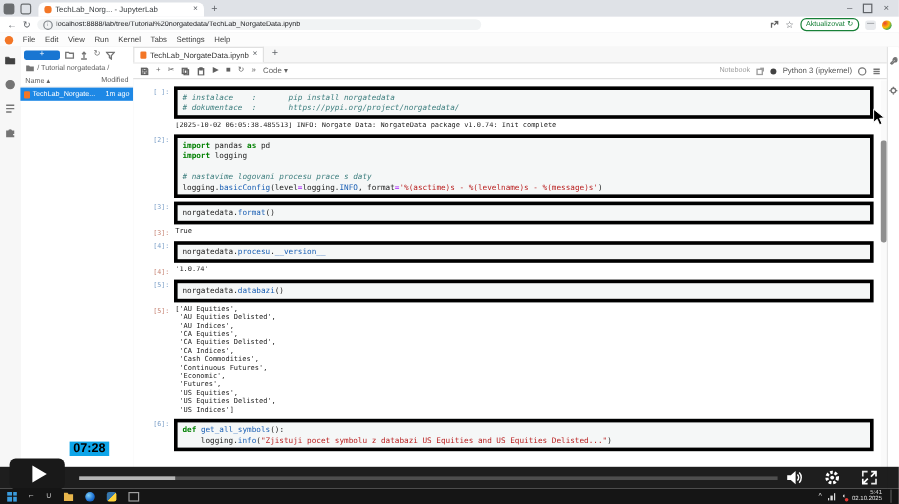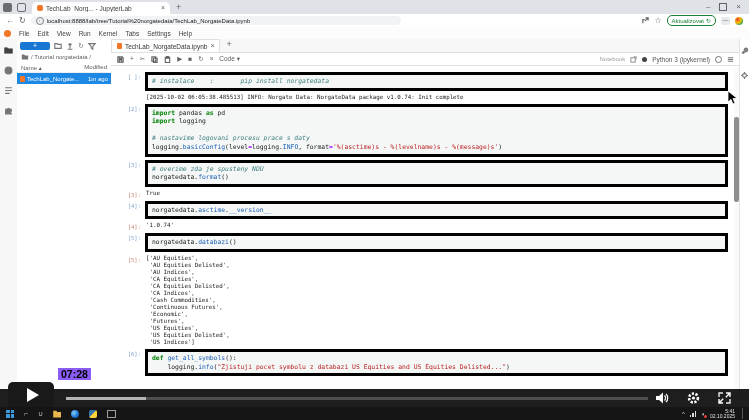--- a/index.html
+++ b/index.html
@@ -80,21 +80,21 @@
   .tk-c{color:#408080;font-style:italic;}
   .tk-s{color:#ba2121;}
   .tk-f{color:#1a5fb4;}
   .tk-o{color:#aa22ff;}
   .tk-p{color:#212121;}
   
   #rightstrip{position:absolute;top:39px;right:0;width:9px;bottom:13px;background:#fff;border-left:1px solid #e3e3e3;
     display:flex;flex-direction:column;align-items:center;gap:18px;padding-top:8px;}
   .rs-icon{width:7px;height:7px;fill:none;stroke:#757575;stroke-width:1.3;}
   
-  #time-tooltip{position:absolute;left:58px;top:368px;background:#8b5cf6;color:#000;font-weight:bold;
+  #time-tooltip{position:absolute;left:58px;top:368px;background:#0ea5e9;color:#000;font-weight:bold;
     font-size:10.5px;padding:0 3px;z-index:30;}
   #controlbar{position:absolute;left:0;right:0;top:389px;height:18px;background:rgba(16,16,16,0.94);z-index:20;}
   #bigplay{position:absolute;left:8px;top:382px;width:46px;height:26px;background:#191919;border-radius:5px;
     z-index:25;display:flex;align-items:center;justify-content:center;}
   #bigplay .tri{width:0;height:0;border-left:12px solid #fff;border-top:7px solid transparent;border-bottom:7px solid transparent;margin-left:3px;}
   #seek-track{position:absolute;left:66px;top:397px;width:582px;height:3px;background:#4e4e4e;z-index:26;}
   #seek-played{height:3px;width:80px;background:#b5b5b5;}
   .player-icon{position:absolute;top:391px;z-index:26;width:15px;height:14px;}
   
   #taskbar{position:absolute;left:0;right:0;top:407px;height:13px;background:#151515;z-index:28;
@@ -256,41 +256,41 @@
       <span id="kernel-name">Python 3 (ipykernel)</span>
       <span class="dot-idle"></span>
       <svg class="tb-svg" viewBox="0 0 8 8" style="stroke:#757575;">
           <path d="M1 2h6M1 4h6M1 6h6"></path>
         </svg>
     </div>
   </div>
   <div id="nbcontent">
       <div class="cellrow code">
         <div class="prompt">[ ]:</div>
-        <pre class="cellbody"><div><span class="tk-c"># instalace    :       pip install norgatedata</span></div></pre>
+        <pre class="cellbody"><div><span class="tk-c"># instalace    :       pip install norgatedata</span></div><div><span class="tk-c"># dokumentace  :       https://pypi.org/project/norgatedata/</span></div></pre>
       </div>
       <div class="cellrow logrow">
         <div class="prompt outp"></div>
         <pre class="cellbody"><div><span class="tk-p">[2025-10-02 06:05:38.485513] INFO: Norgate Data: NorgateData package v1.0.74: Init complete</span></div></pre>
       </div>
       <div class="cellrow code">
         <div class="prompt">[2]:</div>
         <pre class="cellbody"><div><span class="tk-k">import</span><span class="tk-p"> pandas </span><span class="tk-k">as</span><span class="tk-p"> pd</span></div><div><span class="tk-k">import</span><span class="tk-p"> logging</span></div><div>&nbsp;</div><div><span class="tk-c"># nastavime logovani procesu prace s daty</span></div><div><span class="tk-p">logging.</span><span class="tk-f">basicConfig</span><span class="tk-p">(level</span><span class="tk-o">=</span><span class="tk-p">logging.</span><span class="tk-f">INFO</span><span class="tk-p">, format</span><span class="tk-o">=</span><span class="tk-s">'%(asctime)s - %(levelname)s - %(message)s'</span><span class="tk-p">)</span></div></pre>
       </div>
       <div class="cellrow code">
         <div class="prompt">[3]:</div>
-        <pre class="cellbody"><div><span class="tk-c"># overime zda je spusteny NDU</span></div><div><span class="tk-p">norgatedata.</span><span class="tk-f">format</span><span class="tk-p">()</span></div></pre>
+        <pre class="cellbody"><div><span class="tk-p">norgatedata.</span><span class="tk-f">format</span><span class="tk-p">()</span></div></pre>
       </div>
       <div class="cellrow outrow">
         <div class="prompt outp">[3]:</div>
         <pre class="cellbody"><div><span class="tk-p">True</span></div></pre>
       </div>
       <div class="cellrow code">
         <div class="prompt">[4]:</div>
-        <pre class="cellbody"><div><span class="tk-p">norgatedata.</span><span class="tk-f">asctime</span><span class="tk-p">.</span><span class="tk-f">__version__</span></div></pre>
+        <pre class="cellbody"><div><span class="tk-p">norgatedata.</span><span class="tk-f">procesu</span><span class="tk-p">.</span><span class="tk-f">__version__</span></div></pre>
       </div>
       <div class="cellrow outrow">
         <div class="prompt outp">[4]:</div>
         <pre class="cellbody"><div><span class="tk-p">'1.0.74'</span></div></pre>
       </div>
       <div class="cellrow code">
         <div class="prompt">[5]:</div>
         <pre class="cellbody"><div><span class="tk-p">norgatedata.</span><span class="tk-f">databazi</span><span class="tk-p">()</span></div></pre>
       </div>
       <div class="cellrow outrow">

